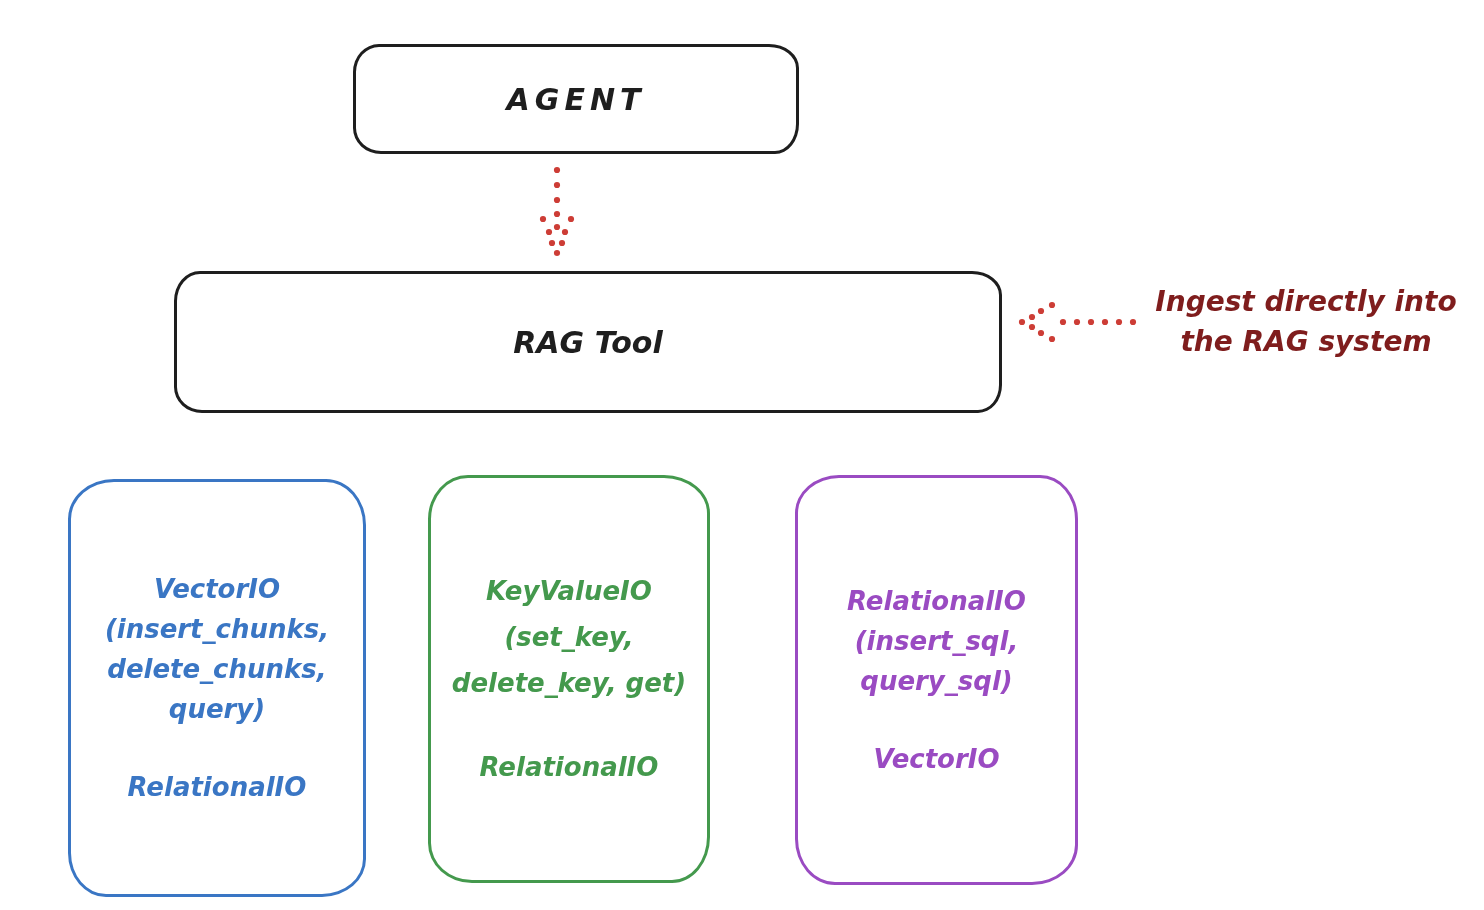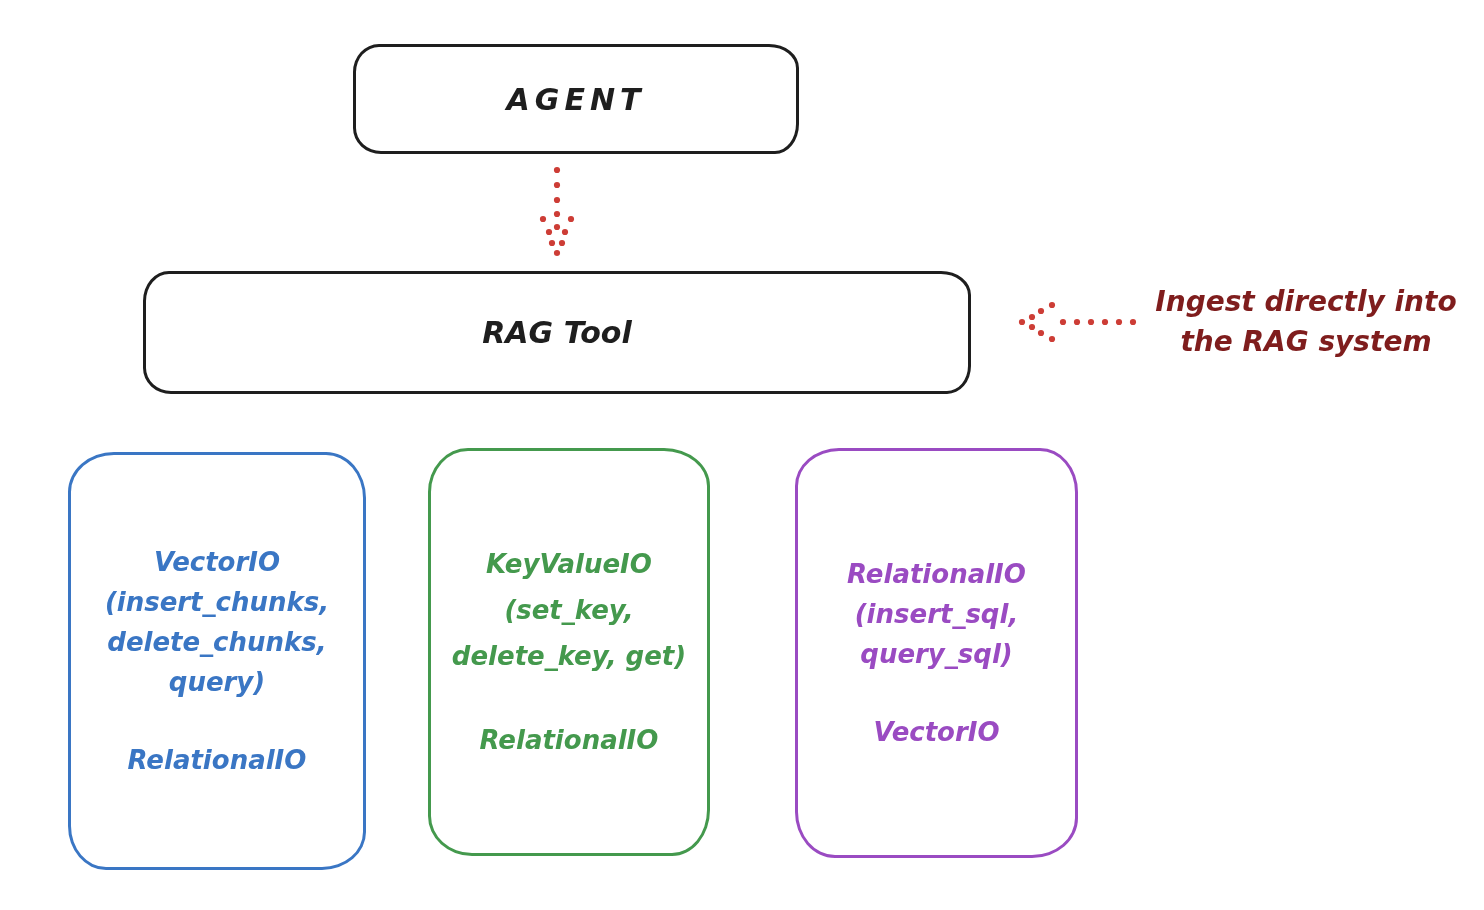--- a/index.html
+++ b/index.html
@@ -32,39 +32,40 @@
     font-size: 30px;
     white-space: nowrap;
   }
   #agent-node {
     left: 353px; top: 44px;
     width: 446px; height: 110px;
     border-radius: 26px 30px 24px 28px / 28px 24px 30px 26px;
   }
   #agent-node .node-label { letter-spacing: 5px; }
   #rag-node {
-    left: 143px; top: 271px;
-    width: 828px; height: 123px;
+    left: 174px; top: 271px;
+    width: 828px; height: 142px;
     border-radius: 26px 30px 24px 28px / 30px 24px 28px 26px;
   }
   
   .sbox {
     position: absolute;
     box-sizing: border-box;
     border-width: 3px;
     border-style: solid;
     background: #ffffff;
     display: flex;
     flex-direction: column;
     align-items: center;
     justify-content: center;
     text-align: right;
     font-style: italic;
     font-weight: 600;
     font-size: 26px;
+    margin-top: 27px;
   }
   .sbox .line { line-height: 40px; white-space: nowrap; }
   .sbox .footer { line-height: 40px; margin-top: 38px; white-space: nowrap; }
   #vector-node {
     left: 68px; top: 452px;
     width: 298px; height: 418px;
     border-radius: 46px 40px 44px 38px / 40px 46px 38px 44px;
     border-color: #3a76c4; color: #3a76c4;
   }
   #keyvalue-node {

